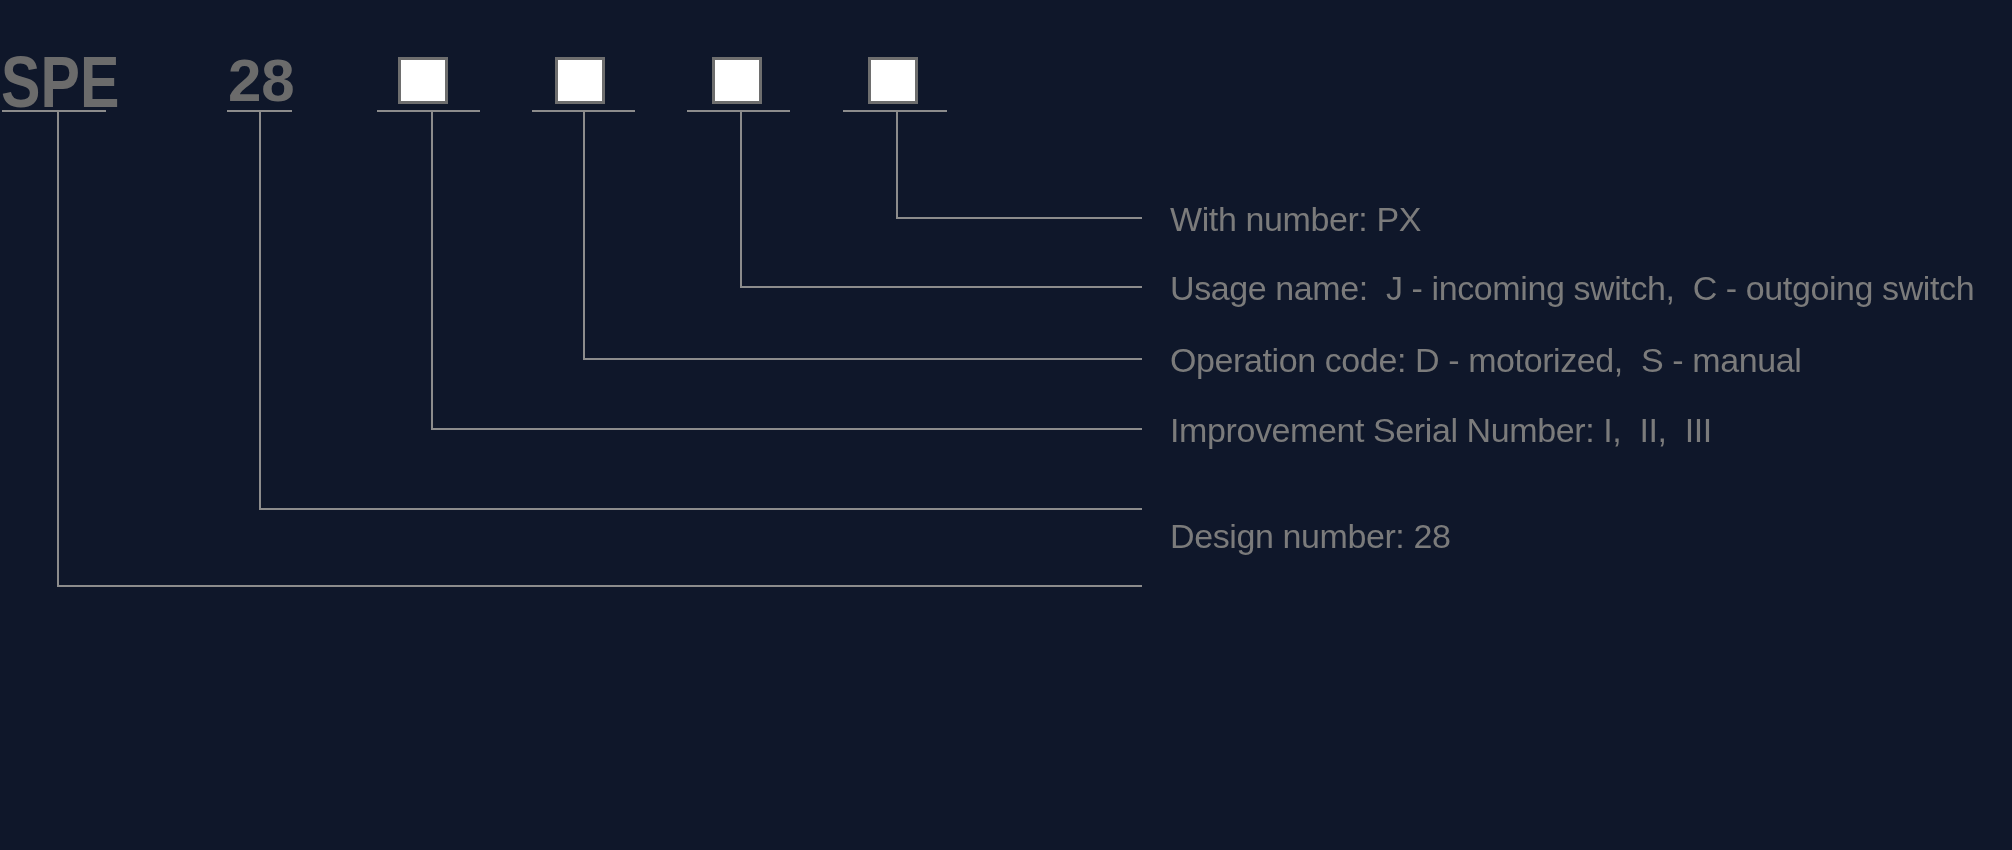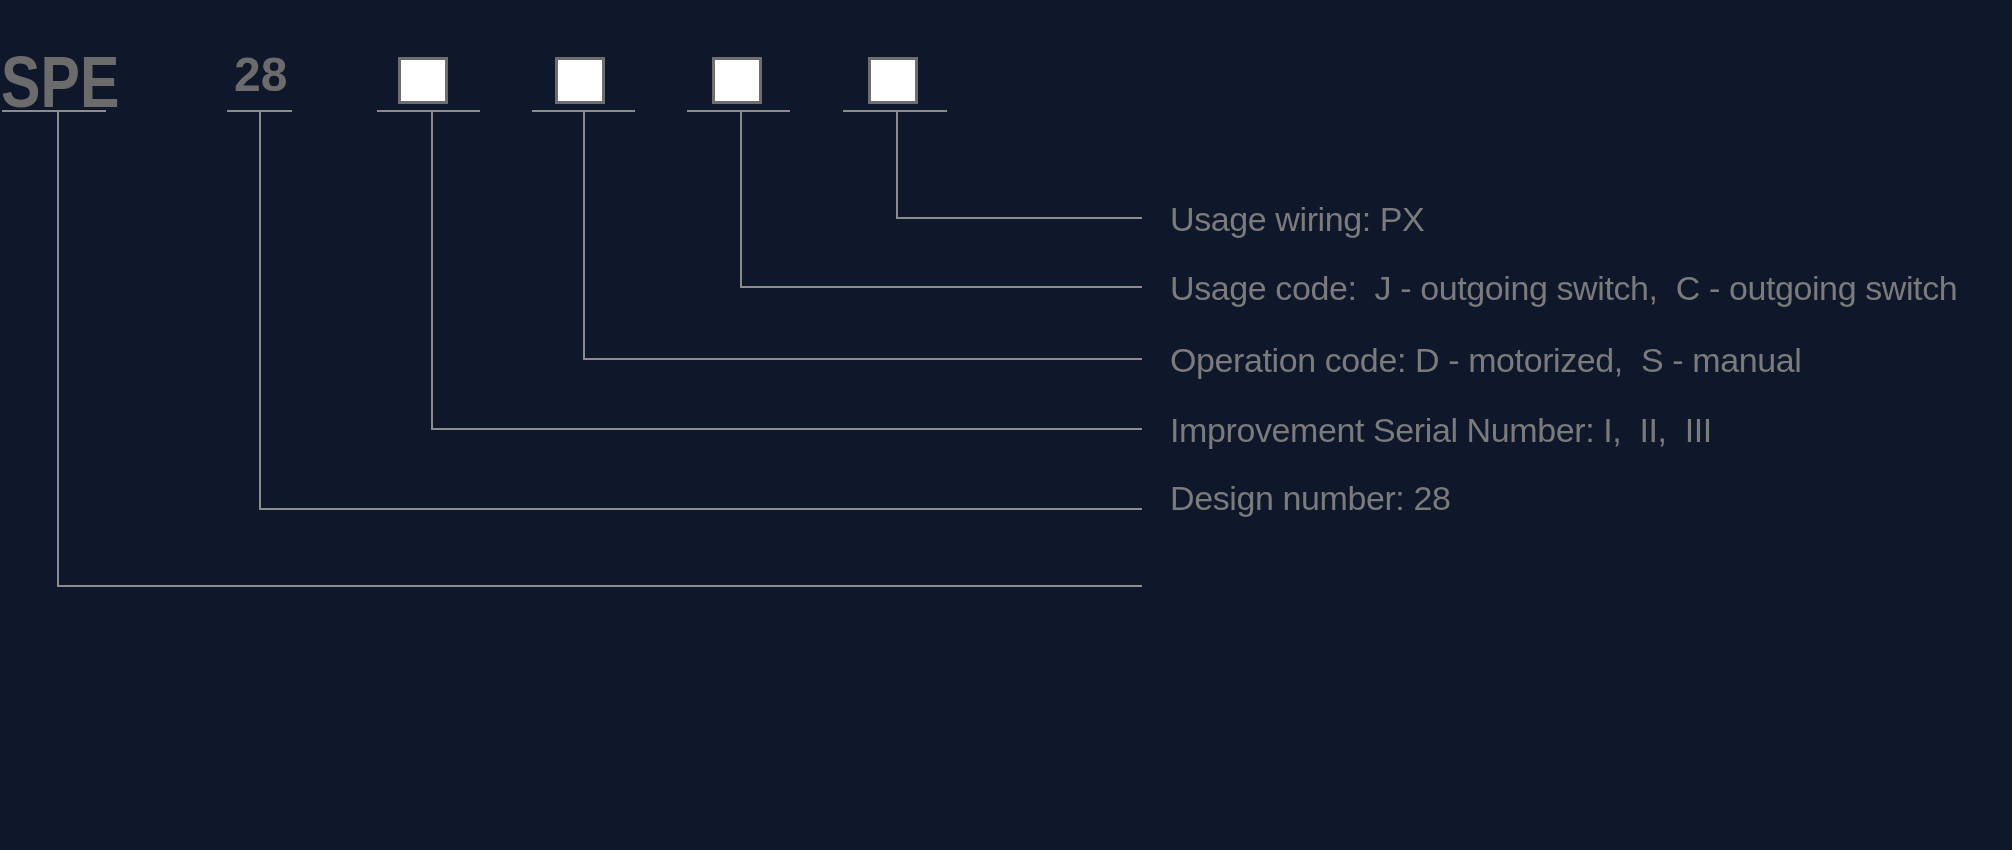--- a/index.html
+++ b/index.html
@@ -14,21 +14,21 @@
   .abs { position: absolute; }
 
   
   .code-text {
     color: #6b6b6b;
     font-weight: bold;
     line-height: 1;
     white-space: pre;
   }
   #spe  { left: 1px;   top: 45px; font-size: 73px; transform: scaleX(0.81); transform-origin: left top; }
-  #dnum { left: 234px; top: 51px; font-size: 48px; }
+  #dnum { left: 228px; top: 51px; font-size: 60px; }
 
   
   .ph-box {
     box-sizing: border-box;
     width: 50px; height: 47px;
     border: 3px solid #6e6e6e;
     top: 57px;
     background: #ffffff;
   }
   #box1 { left: 398px; }
@@ -64,21 +64,21 @@
     color: #7b7b7b;
     font-size: 34px;
     line-height: 1.2;
     letter-spacing: -0.4px;
     white-space: pre;
   }
   #l1 { top: 199px; }
   #l2 { top: 268px; }
   #l3 { top: 340px; }
   #l4 { top: 410px; }
-  #l5 { top: 478px; }
+  #l5 { top: 516px; }
   #l6 { top: 567px; }
 </style>
 </head>
 <body>
 
 <div id="canvas">
 
   <div id="spe" class="abs code-text">SPE</div>
   <div id="dnum" class="abs code-text">28</div>
 
@@ -94,19 +94,19 @@
   <div id="u-b3" class="abs uline"></div>
   <div id="u-b4" class="abs uline"></div>
 
   <div id="c-spe" class="abs conn"></div>
   <div id="c-28" class="abs conn"></div>
   <div id="c-b1" class="abs conn"></div>
   <div id="c-b2" class="abs conn"></div>
   <div id="c-b3" class="abs conn"></div>
   <div id="c-b4" class="abs conn"></div>
 
-  <div id="l1" class="abs callout">Usage wiring: PX</div>
-  <div id="l2" class="abs callout">Usage code:  J - outgoing switch,  C - outgoing switch</div>
+  <div id="l1" class="abs callout">With number: PX</div>
+  <div id="l2" class="abs callout">Usage name:  J - incoming switch,  C - outgoing switch</div>
   <div id="l4" class="abs callout">Improvement Serial Number: I,  II,  III</div>
   <div id="l3" class="abs callout">Operation code: D - motorized,  S - manual</div>
   <div id="l5" class="abs callout">Design number: 28</div>
 
 </div>
 
 </body></html>

